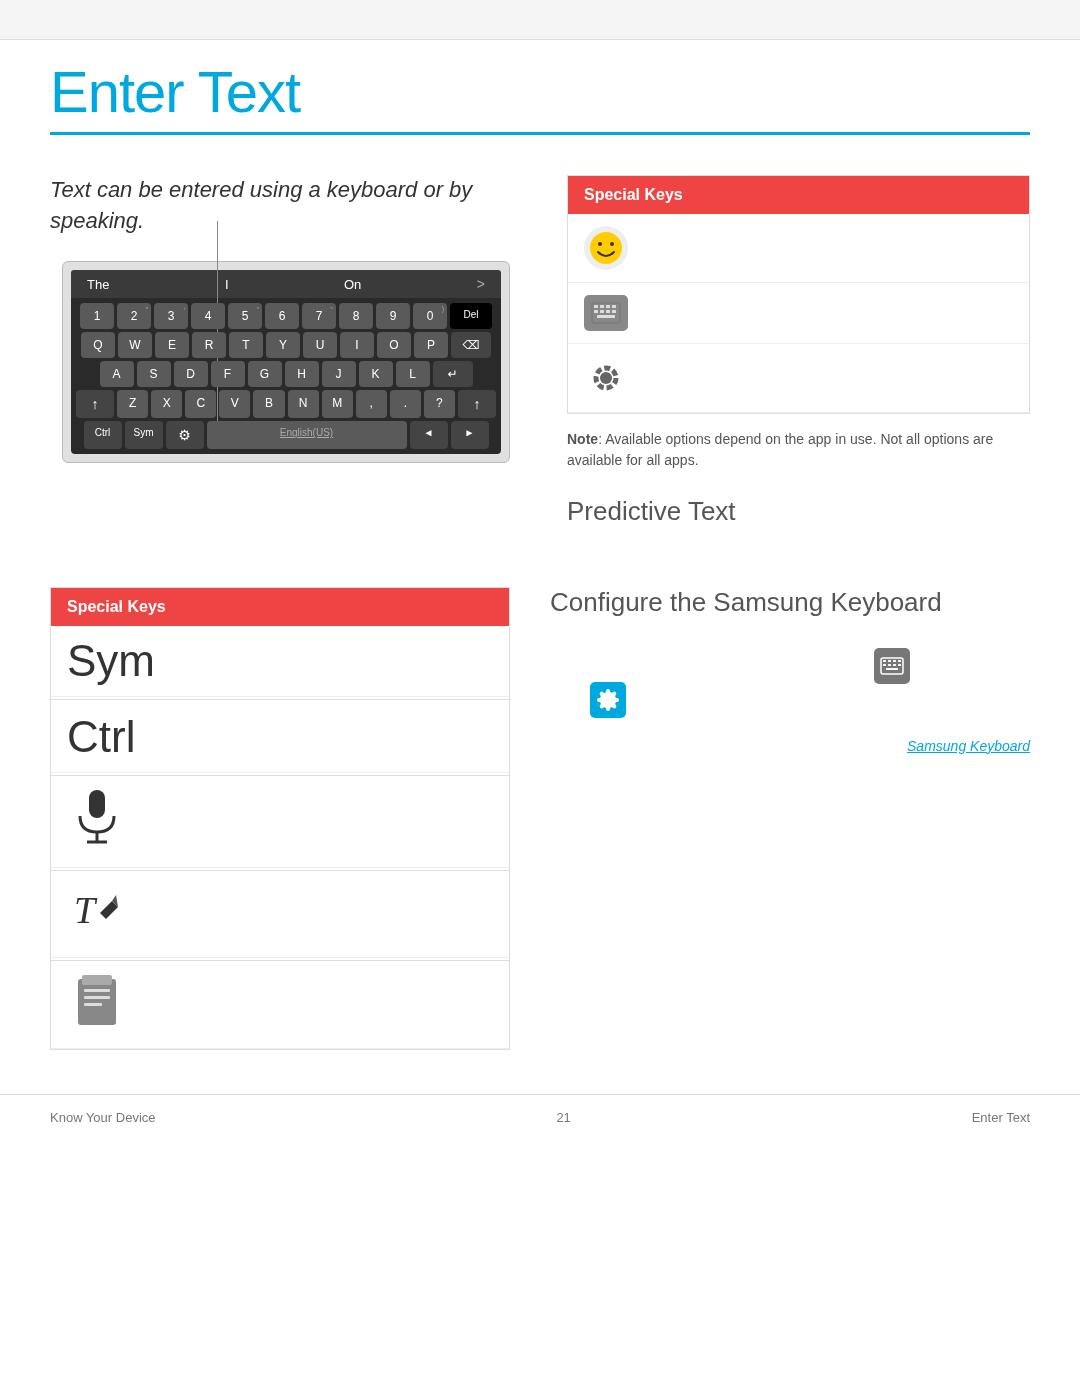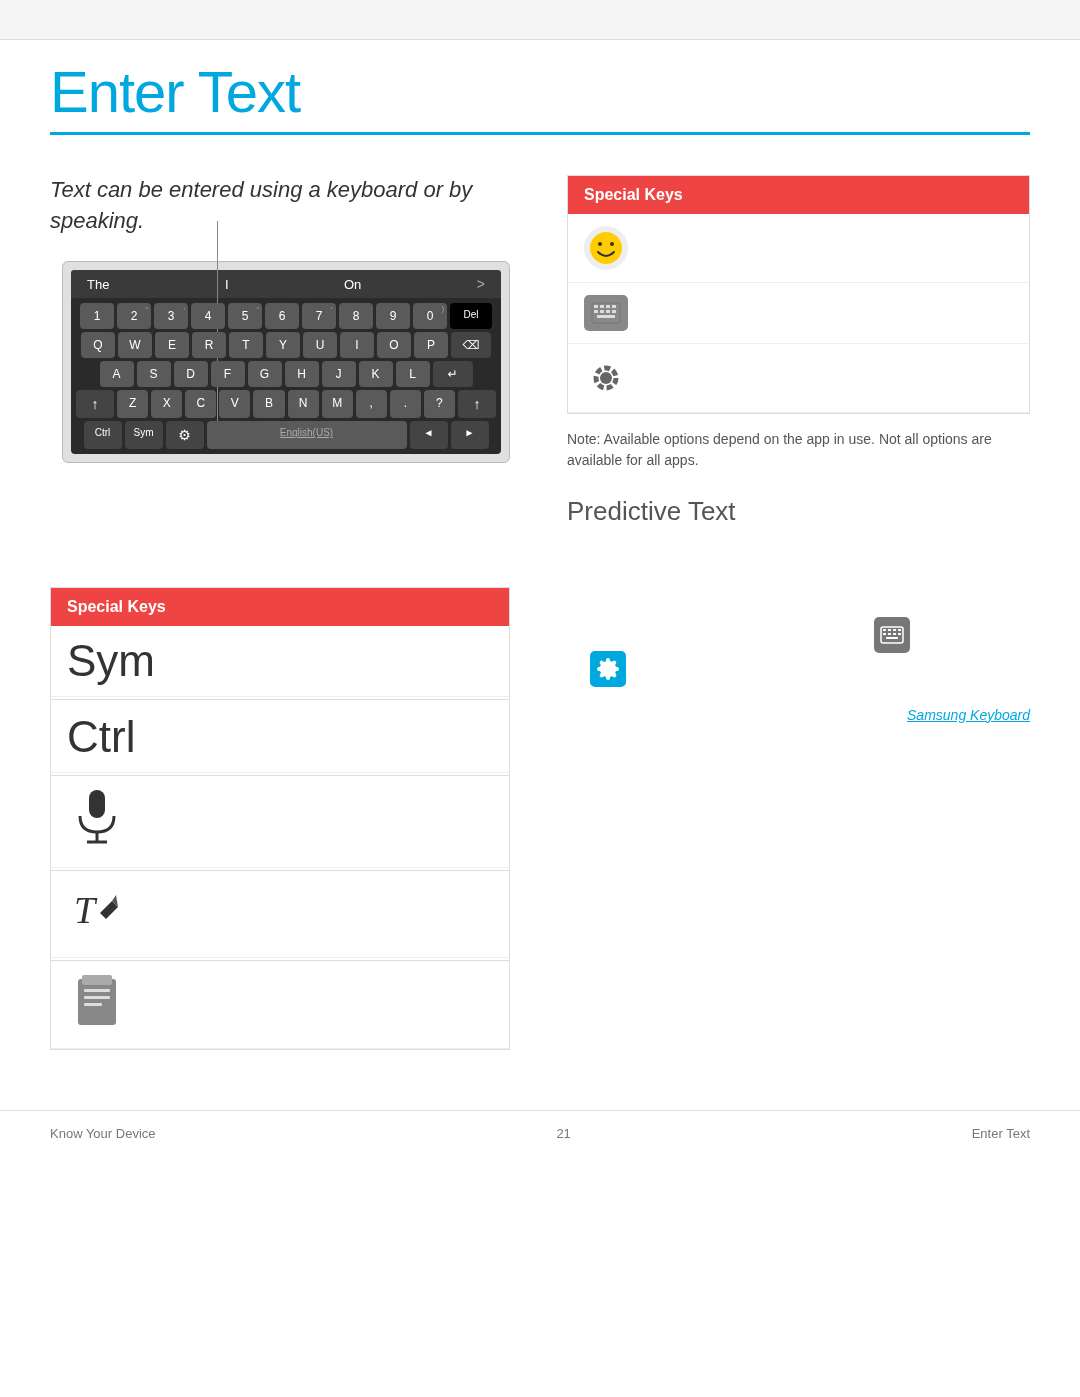--- a/index.html
+++ b/index.html
@@ -235,21 +235,21 @@
 
     
     .note-text {
       font-size: 14px;
       color: #555;
       line-height: 1.5;
       margin-top: 15px;
     }
 
     .note-text strong {
-      font-weight: normal;
+      font-weight: bold;
       margin-top: 44px;
     }
 
     
     .predictive-heading {
       font-size: 26px;
       font-weight: 400;
       color: #555;
       margin-top: 25px;
       margin-bottom: 10px;
@@ -326,21 +326,21 @@
       font-size: 14px;
       margin-top: 20px;
       display: block;
       text-align: right;
       font-style: italic;
     }
 
     
     .footer {
       position: absolute;
-      bottom: 0;
+      bottom: 16px;
       left: 0;
       right: 0;
       display: flex;
       justify-content: space-between;
       padding: 15px 50px;
       border-top: 1px solid #ddd;
     }
 
     .footer-left {
       font-size: 13px;
@@ -611,20 +611,21 @@
             <rect x="12" y="23" width="26" height="3" rx="1" fill="#ddd"></rect>
             <rect x="12" y="30" width="18" height="3" rx="1" fill="#ddd"></rect>
           </svg>
         </div>
         <div class="special-key-desc"></div>
       </div>
     </div>
   </div>
 
   <div class="lower-right">
+    <h2 class="configure-heading">Configure the Samsung Keyboard</h2>
 
     <div class="configure-description"></div>
 
     <div class="configure-visual">
 
       <div style="position: absolute; right: 120px; top: 10px;">
         <div style="width:36px;height:36px;background:#777;border-radius:5px;display:flex;align-items:center;justify-content:center;">
           <svg width="24" height="18" viewBox="0 0 24 18">
             <rect x="1" y="1" width="22" height="16" rx="2" fill="none" stroke="#fff" stroke-width="1.5"></rect>
             <rect x="3" y="3" width="3" height="2" rx="0.5" fill="#fff"></rect>

